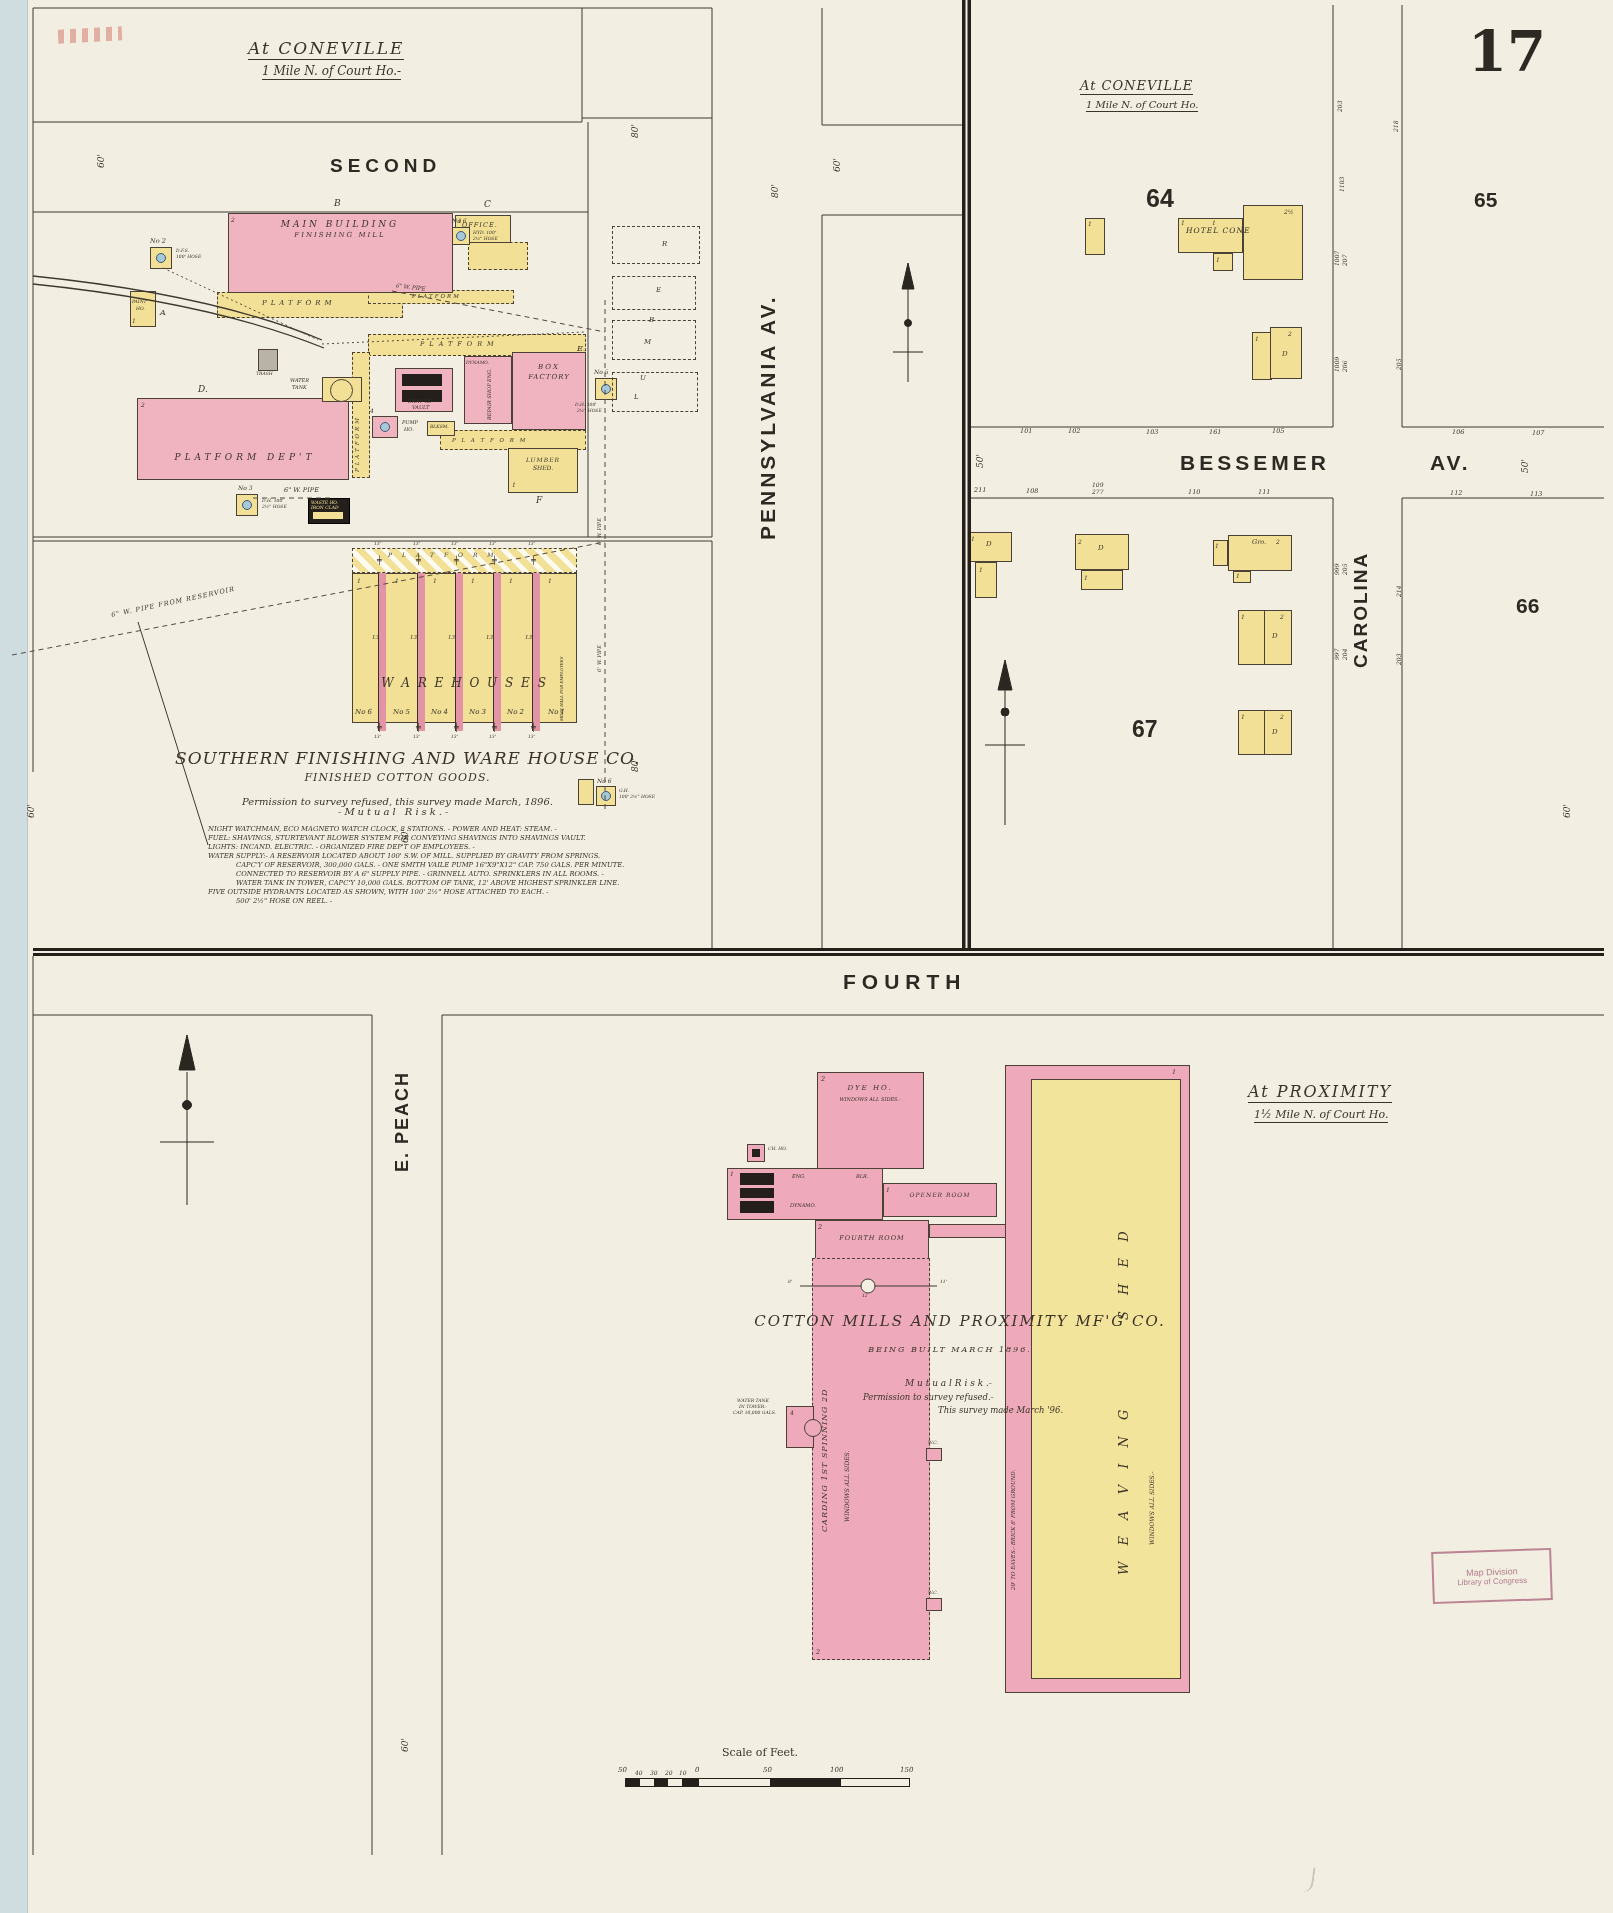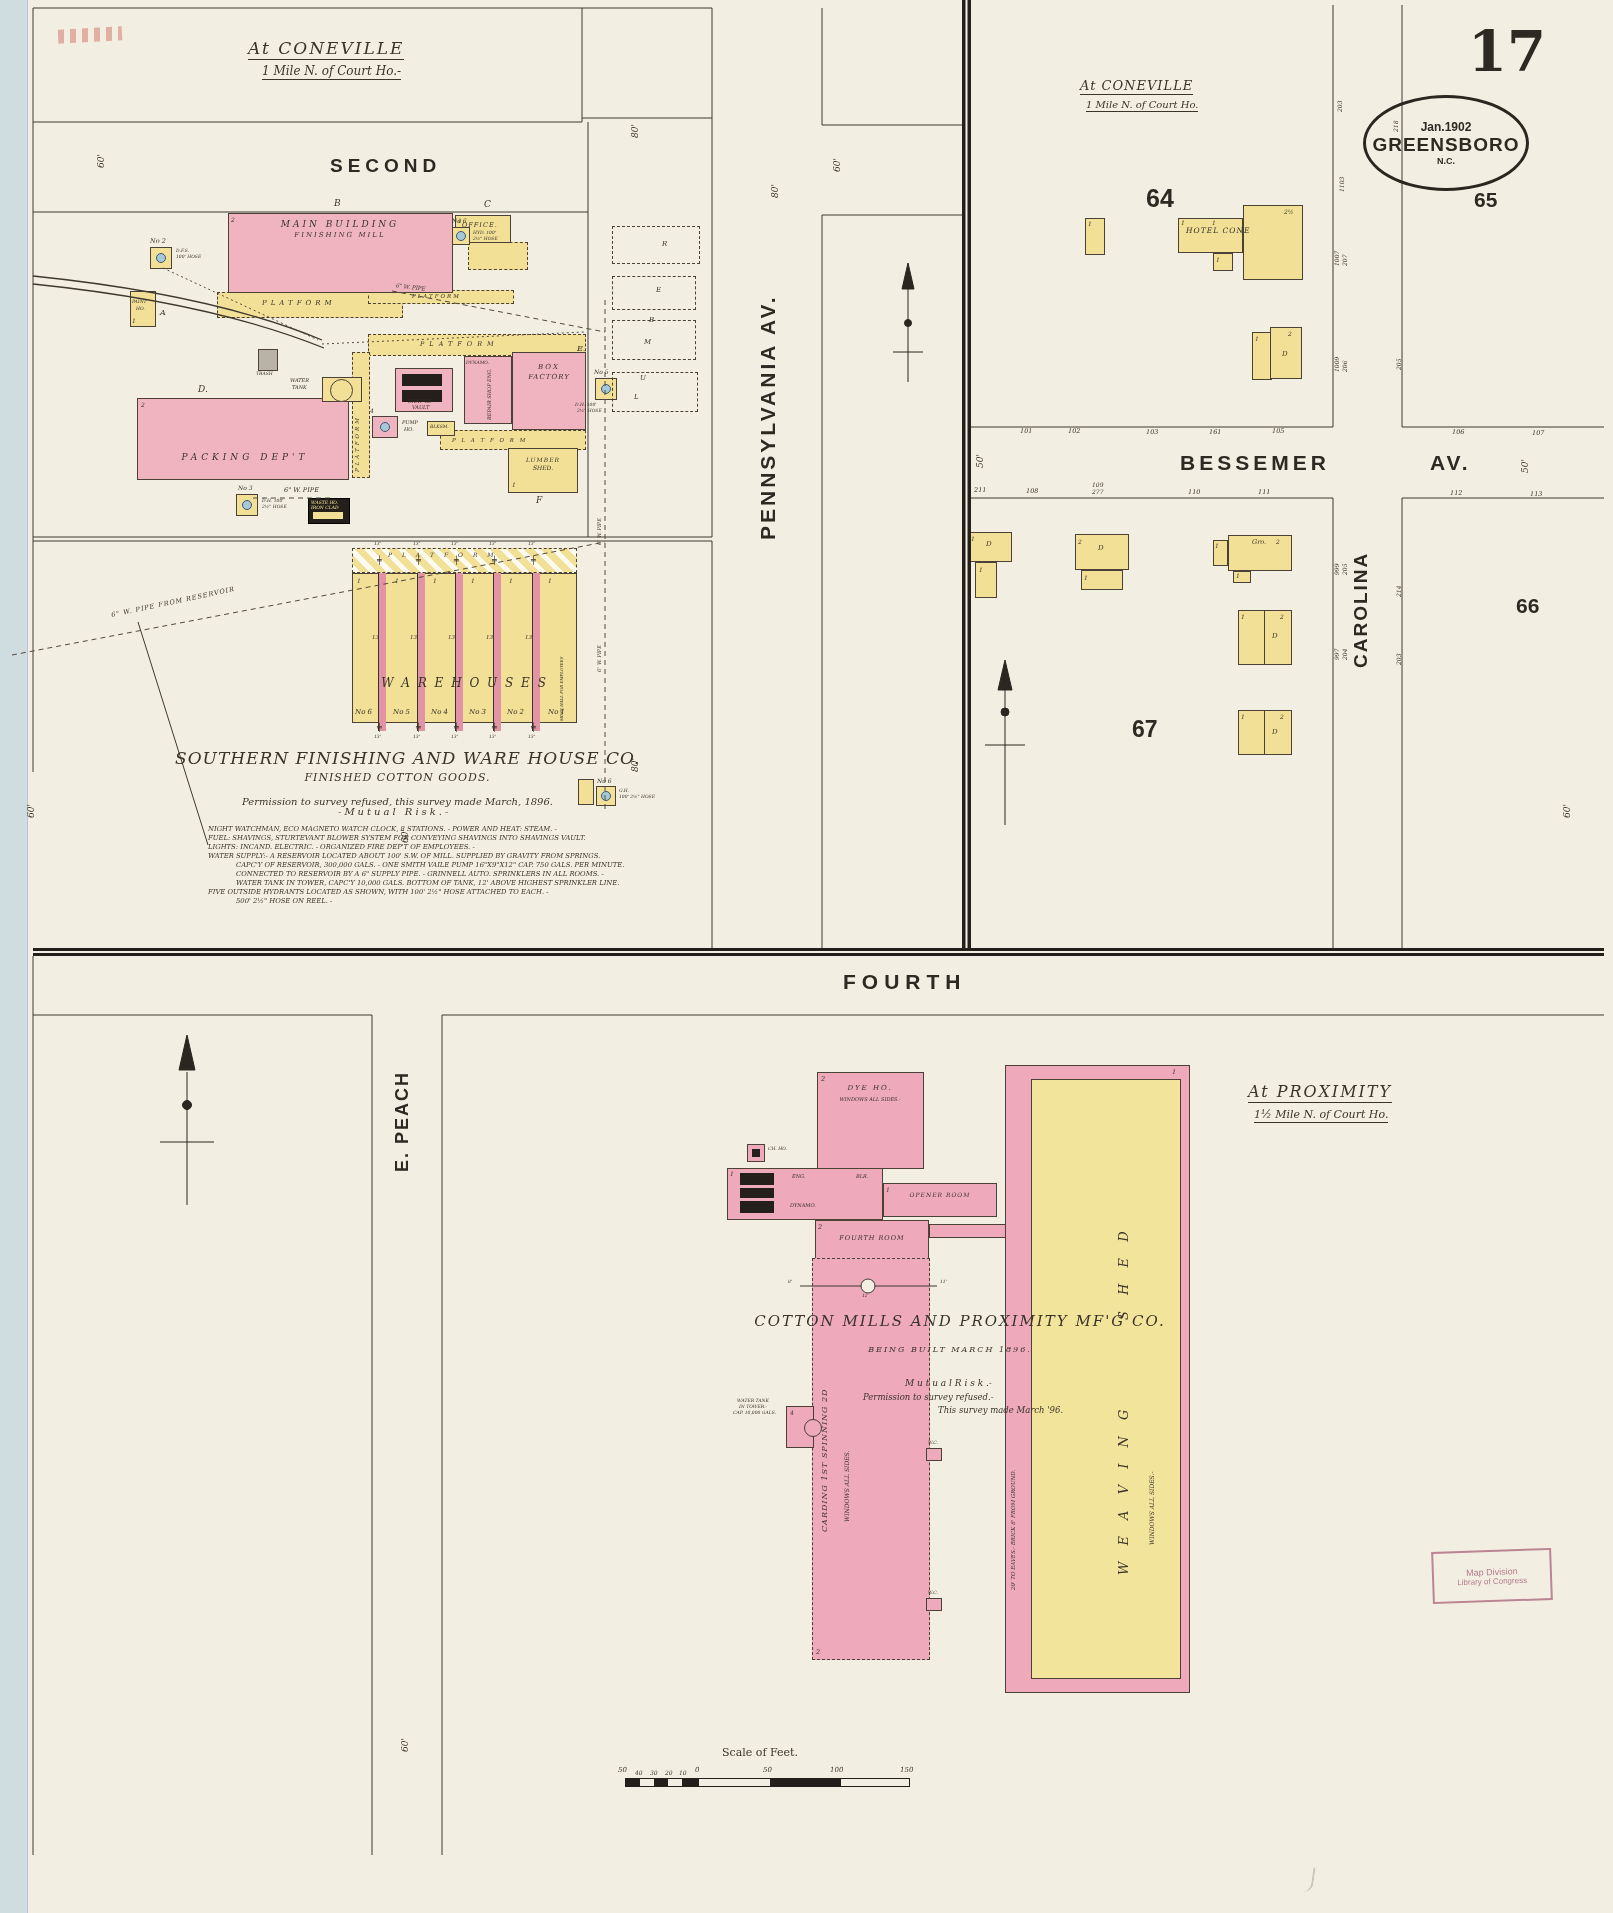--- a/index.html
+++ b/index.html
@@ -168,25 +168,20 @@
       <polygon points="187,1035 179,1070 195,1070"></polygon>
       <circle cx="187" cy="1105" r="4.5"></circle>
       <line x1="160" y1="1142" x2="214" y2="1142"></line>
     </g>
 
     <path d="M800,1286 H937" stroke="#3f3831"></path>
     <circle cx="868" cy="1286" r="7" stroke="#3f3831" fill="#f2efe2"></circle>
   </svg>
 
   <div class="ab s" style="left:1468px;top:18px;font-family:'DejaVu Serif',serif;font-size:56px;">17</div>
-  <div class="ab" style="left:1363px;top:95px;width:160px;height:90px;border:3px solid #2a2620;border-radius:50%;display:flex;flex-direction:column;align-items:center;justify-content:center;">
-    <span class="s" style="font-size:12px;">Jan.1902</span>
-    <span class="s" style="font-size:19px;letter-spacing:1px;">GREENSBORO</span>
-    <span class="s" style="font-size:9px;">N.C.</span>
-  </div>
 
   <div class="ab i u" style="left:248px;top:38px;font-size:17px;letter-spacing:2px;">At CONEVILLE</div>
   <div class="ab i u" style="left:262px;top:64px;font-size:12px;">1 Mile N. of Court Ho.-</div>
   <div class="ab i u" style="left:1080px;top:78px;font-size:13px;letter-spacing:1px;">At CONEVILLE</div>
   <div class="ab i u" style="left:1086px;top:99px;font-size:10px;">1 Mile N. of Court Ho.</div>
   <div class="ab i u" style="left:1248px;top:1082px;font-size:16px;letter-spacing:2px;">At PROXIMITY</div>
   <div class="ab i u" style="left:1254px;top:1108px;font-size:11px;">1½ Mile N. of Court Ho.</div>
 
   <div class="ab s" style="left:330px;top:155px;font-size:19px;letter-spacing:5px;">SECOND</div>
   <div class="ab s v" style="left:756px;top:540px;font-size:21px;letter-spacing:3px;">PENNSYLVANIA</div>
@@ -221,21 +216,21 @@
   <div class="ab i" style="left:462px;top:221px;font-size:6.5px;letter-spacing:1px;">OFFICE.</div>
   <div class="ab i" style="left:231px;top:216px;font-size:6px;">2</div>
   <div class="ab i" style="left:458px;top:217px;font-size:6px;">1</div>
   <div class="ab i" style="left:262px;top:299px;font-size:7px;letter-spacing:4px;">PLATFORM</div>
   <div class="ab i" style="left:412px;top:293px;font-size:5.5px;letter-spacing:2px;">PLATFORM</div>
   <div class="ab i" style="left:420px;top:340px;font-size:6.5px;letter-spacing:5px;">PLATFORM</div>
   <div class="ab i v" style="left:354px;top:472px;font-size:5.5px;letter-spacing:3px;">PLATFORM</div>
   <div class="ab i" style="left:452px;top:437px;font-size:5.5px;letter-spacing:2px;">P L A T F O R M</div>
   <div class="ab i" style="left:198px;top:384px;font-size:9px;">D.</div>
   <div class="ab i" style="left:141px;top:401px;font-size:6px;">2</div>
-  <div class="ab i ctr" style="left:160px;top:452px;width:170px;font-size:9px;letter-spacing:4px;">PACKING DEP'T</div>
+  <div class="ab i ctr" style="left:160px;top:452px;width:170px;font-size:9px;letter-spacing:4px;">PLATFORM DEP'T</div>
   <div class="ab i ctr" style="left:514px;top:363px;width:70px;font-size:7px;letter-spacing:2px;">BOX</div>
   <div class="ab i ctr" style="left:514px;top:373px;width:70px;font-size:7px;letter-spacing:1px;">FACTORY</div>
   <div class="ab i" style="left:577px;top:344px;font-size:8px;">E.</div>
   <div class="ab i ctr" style="left:510px;top:456px;width:66px;font-size:6px;letter-spacing:1px;">LUMBER</div>
   <div class="ab i ctr" style="left:510px;top:464px;width:66px;font-size:6px;">SHED.</div>
   <div class="ab i" style="left:512px;top:481px;font-size:6px;">1</div>
   <div class="ab i" style="left:536px;top:495px;font-size:9px;">F</div>
   <div class="ab i" style="left:290px;top:377px;font-size:5px;">WATER</div>
   <div class="ab i" style="left:292px;top:384px;font-size:5px;">TANK</div>
   <div class="ab i" style="left:408px;top:398px;font-size:5px;">SHAV'GS</div>

